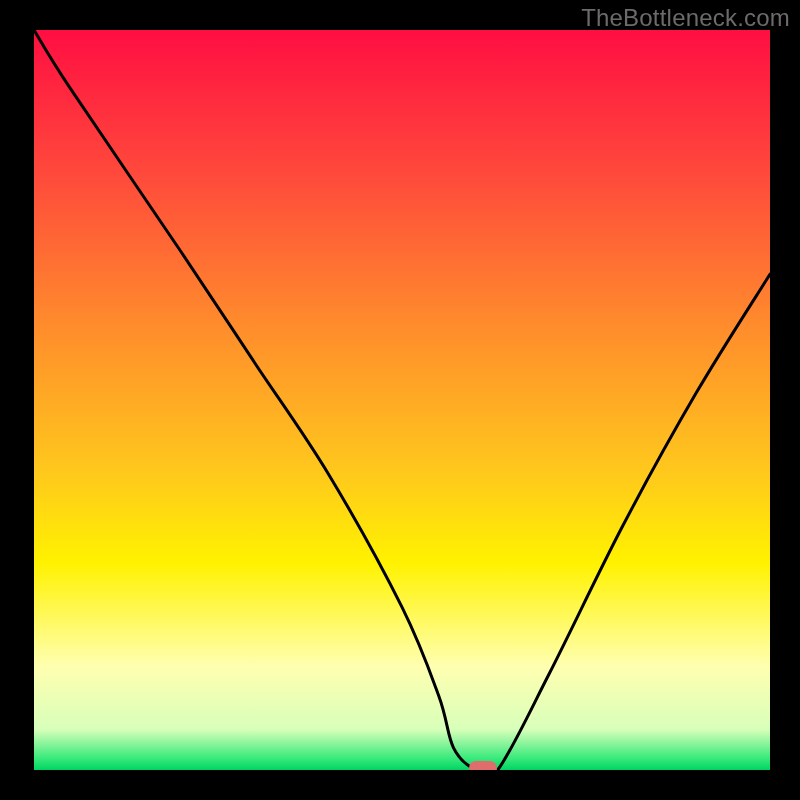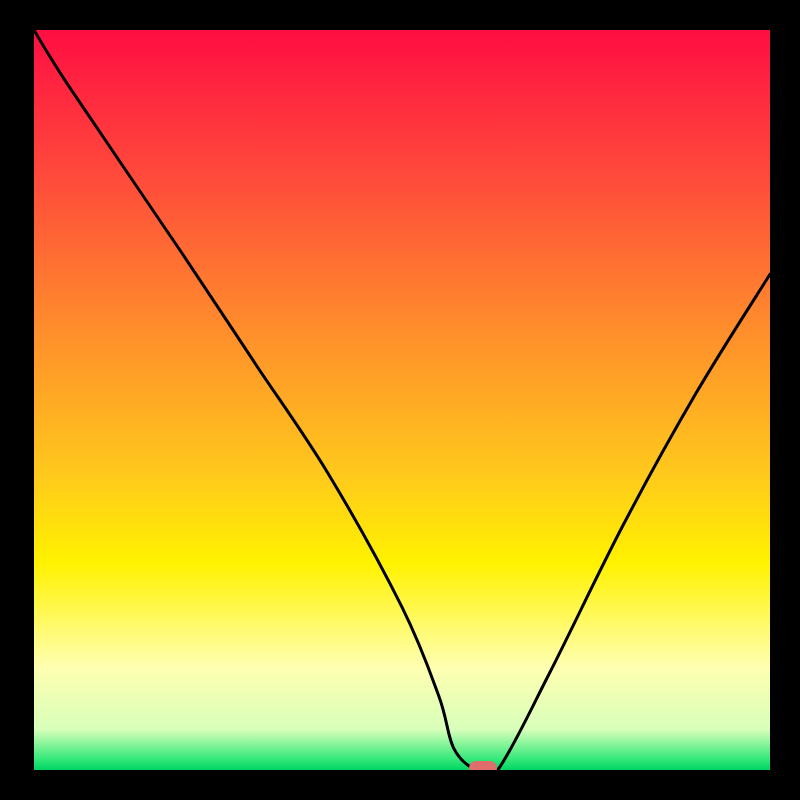--- a/index.html
+++ b/index.html
@@ -41,20 +41,21 @@
   }
   .marker {
     fill: #de6d6c;
   }
 </style>
 </head>
 <body>
 
 <div class="container">
 
+  <div class="watermark">TheBottleneck.com</div>
 
   <svg class="plot" viewBox="0 0 736 740" preserveAspectRatio="none">
     <defs>
       <linearGradient id="bg-grad" x1="0" y1="0" x2="0" y2="1">
           <stop offset="0%" stop-color="#ff0e42"></stop>
           <stop offset="20%" stop-color="#ff4b3b"></stop>
           <stop offset="40%" stop-color="#ff8c2c"></stop>
           <stop offset="60%" stop-color="#ffc91c"></stop>
           <stop offset="72%" stop-color="#fff200"></stop>
           <stop offset="86%" stop-color="#ffffb0"></stop>

